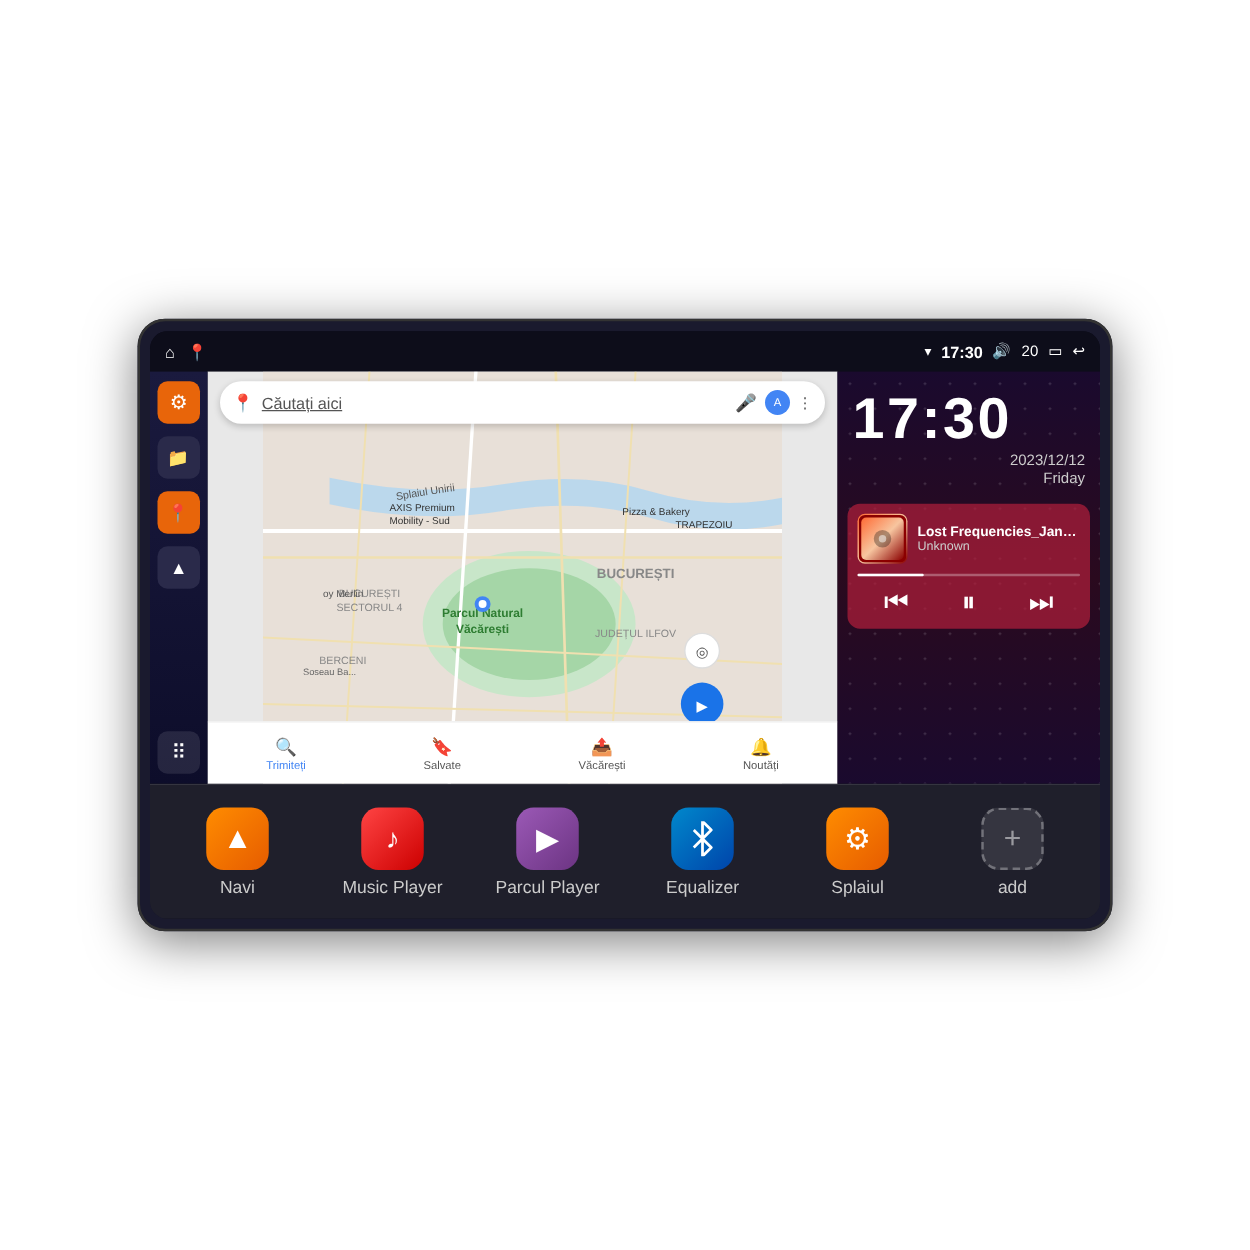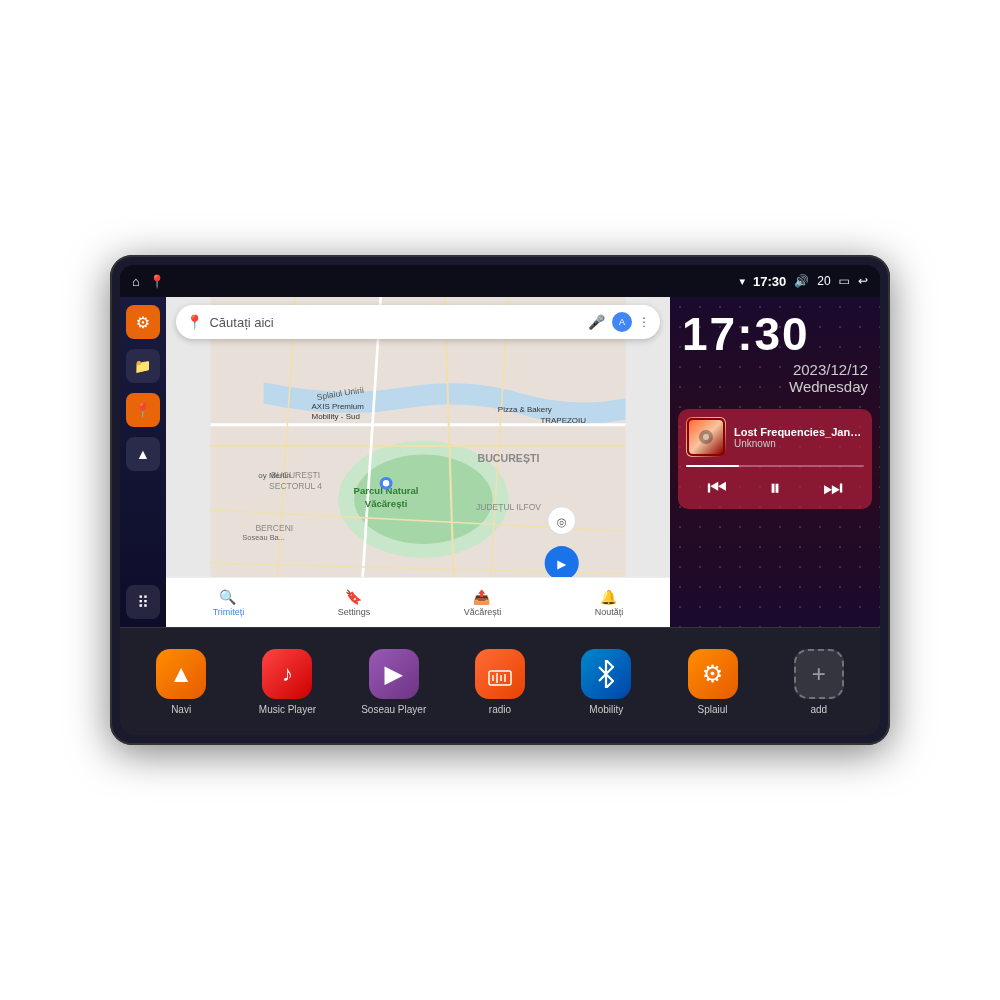--- a/index.html
+++ b/index.html
@@ -115,21 +115,21 @@
       background: white;
       border-radius: 20px;
       display: flex;
       align-items: center;
       padding: 0 10px;
       gap: 6px;
       box-shadow: 0 2px 6px rgba(0,0,0,0.2);
       z-index: 10;
     }
     .map-search-icon { font-size: 14px; color: #4285f4; }
-    .map-search-text { flex: 1; font-size: 13px; color: #555; }
+    .map-search-text { flex: 1; font-size: 13px; color: #555; text-decoration: underline; }
     .map-search-mic { font-size: 14px; color: #555; }
     .map-search-profile { width: 20px; height: 20px; border-radius: 50%; background: #4285f4; display: flex; align-items: center; justify-content: center; font-size: 10px; color: white; }
     .map-bottom-bar {
       position: absolute;
       bottom: 0; left: 0; right: 0;
       height: 50px;
       background: white;
       display: flex;
       align-items: center;
       justify-content: space-around;
@@ -170,21 +170,21 @@
       z-index: 2;
     }
     .clock-time {
       font-size: 46px;
       font-weight: bold;
       color: #ffffff;
       letter-spacing: 2px;
       line-height: 1;
     }
     .clock-date {
-      font-size: 15px;
+      font-size: 12px;
       color: #cccccc;
       text-align: right;
       margin-top: 4px;
     }
     .music-section {
       margin: 4px 8px;
       background: rgba(180, 30, 60, 0.7);
       border-radius: 10px;
       padding: 8px;
       position: relative;
@@ -256,21 +256,21 @@
     .app-icon {
       width: 50px;
       height: 50px;
       border-radius: 14px;
       display: flex;
       align-items: center;
       justify-content: center;
       font-size: 24px;
     }
     .app-label {
-      font-size: 10px;
+      font-size: 14px;
       color: #cccccc;
       text-align: center;
       white-space: nowrap;
     }
     .icon-orange { background: linear-gradient(135deg, #ff8c00, #e65c00); }
     .icon-red { background: linear-gradient(135deg, #ff4444, #cc0000); }
     .icon-purple { background: linear-gradient(135deg, #9b59b6, #6c3483); }
     .icon-orange2 { background: linear-gradient(135deg, #ff6b35, #e84300); }
     .icon-blue { background: linear-gradient(135deg, #0088cc, #0044aa); }
     .icon-teal { background: linear-gradient(135deg, #00bcd4, #006064); }
@@ -388,41 +388,41 @@
         </div>
 
         
         <div class="map-bottom-bar">
           <div class="map-bottom-item active">
             <span class="map-bottom-icon">🔍</span>
             <span>Trimiteți</span>
           </div>
           <div class="map-bottom-item">
             <span class="map-bottom-icon">🔖</span>
-            <span>Settings</span>
+            <span>Salvate</span>
           </div>
           <div class="map-bottom-item">
             <span class="map-bottom-icon">📤</span>
             <span>Văcărești</span>
           </div>
           <div class="map-bottom-item">
             <span class="map-bottom-icon">🔔</span>
             <span>Noutăți</span>
           </div>
         </div>
       </div>
 
       <div class="right-panel">
         <div class="stars-bg"></div>
 
         <div class="clock-section">
           <div class="clock-time">17:30</div>
           <div class="clock-date">
             <span>2023/12/12</span><br>
-            <span>Wednesday</span>
+            <span>Friday</span>
           </div>
         </div>
 
         <div class="music-section">
           <div class="music-info">
             <div class="album-art">
               <svg width="38" height="38" viewBox="0 0 38 38">
                 <rect width="38" height="38" rx="5" fill="#8b0000"></rect>
                 <rect x="2" y="2" width="34" height="34" rx="4" fill="url(#crowd)"></rect>
                 <defs>
@@ -467,43 +467,31 @@
         <div class="app-icon icon-red">
           <span style="color:white;font-size:22px;">♪</span>
         </div>
         <span class="app-label">Music Player</span>
       </div>
 
       <div class="app-item">
         <div class="app-icon icon-purple">
           <span style="color:white;">▶</span>
         </div>
-        <span class="app-label">Soseau Player</span>
-      </div>
-
-      <div class="app-item">
-        <div class="app-icon icon-orange2">
-          <svg width="26" height="26" viewBox="0 0 26 26">
-            <rect x="2" y="10" width="22" height="14" rx="2" fill="none" stroke="white" stroke-width="1.5"></rect>
-            <line x1="6" y1="14" x2="6" y2="20" stroke="white" stroke-width="1.5"></line>
-            <line x1="10" y1="12" x2="10" y2="22" stroke="white" stroke-width="1.5"></line>
-            <line x1="14" y1="14" x2="14" y2="20" stroke="white" stroke-width="1.5"></line>
-            <line x1="18" y1="13" x2="18" y2="21" stroke="white" stroke-width="1.5"></line>
-          </svg>
-        </div>
-        <span class="app-label">radio</span>
-      </div>
+        <span class="app-label">Parcul Player</span>
+      </div>
+
 
       <div class="app-item">
         <div class="app-icon icon-blue">
           <svg width="24" height="28" viewBox="0 0 24 28">
             <polyline points="5,7 19,21 12,28 12,0 19,7 5,21" fill="none" stroke="white" stroke-width="2.2" stroke-linejoin="round"></polyline>
           </svg>
         </div>
-        <span class="app-label">Mobility</span>
+        <span class="app-label">Equalizer</span>
       </div>
 
 
       <div class="app-item">
         <div class="app-icon icon-gear">
           <span style="color:white;font-size:24px;">⚙</span>
         </div>
         <span class="app-label">Splaiul</span>
       </div>
 

